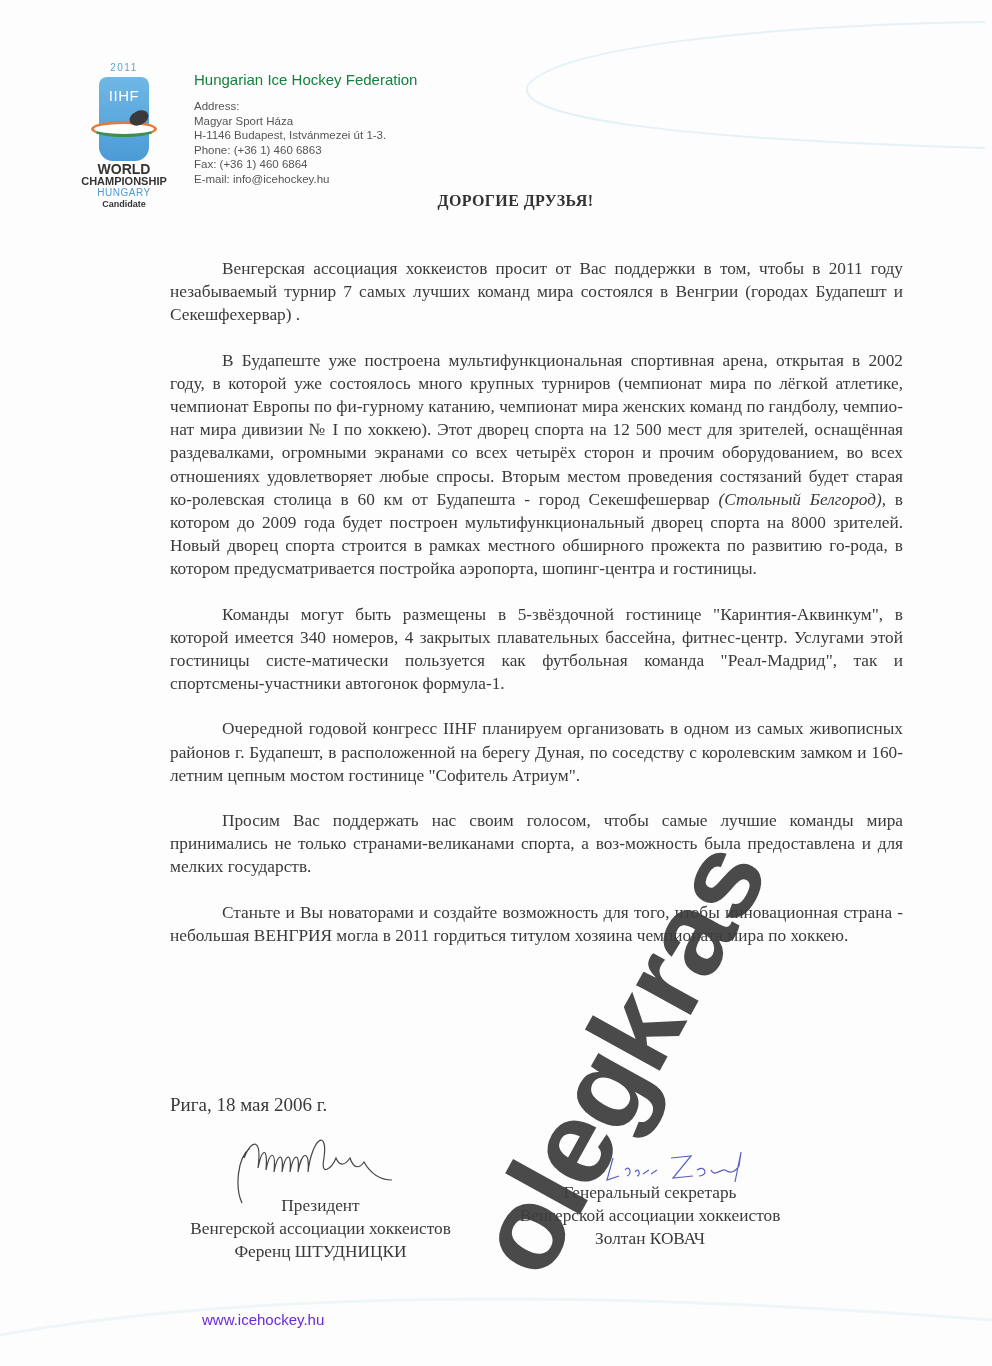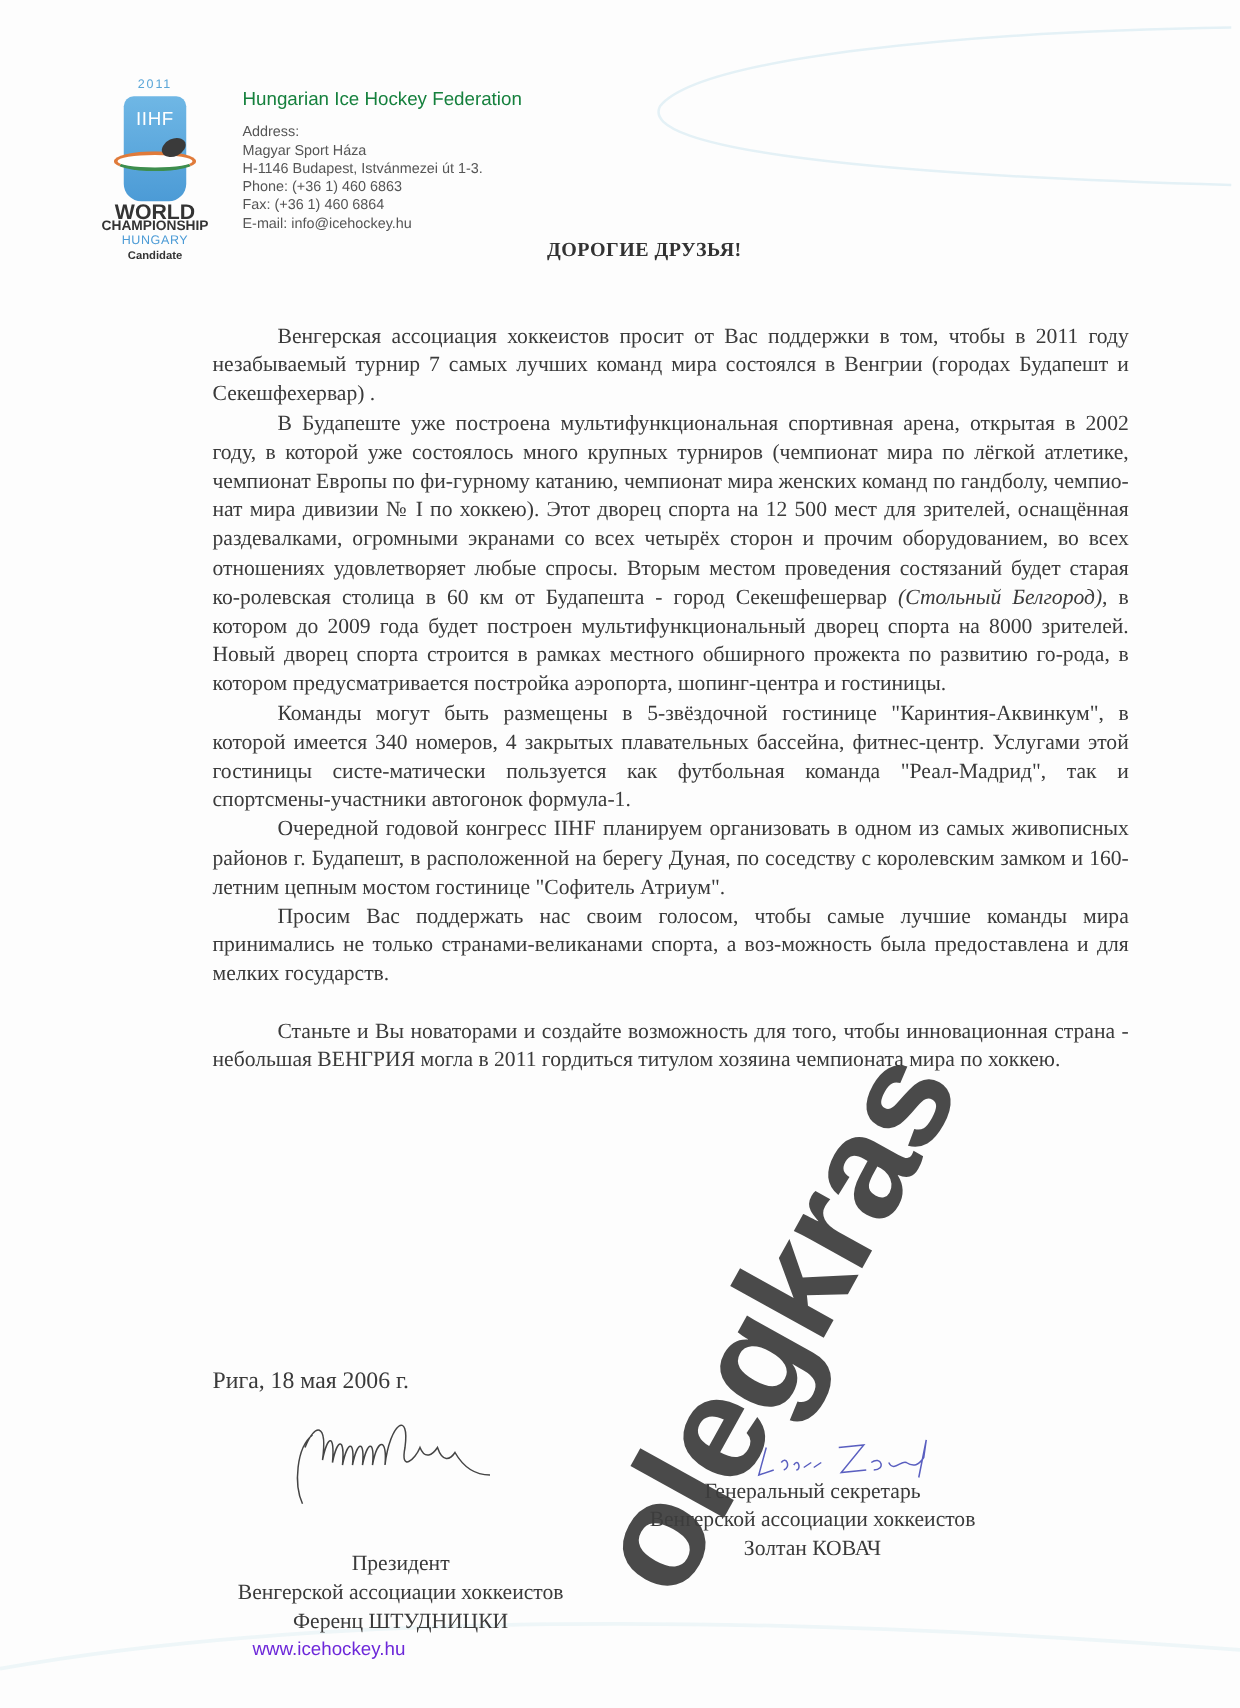--- a/index.html
+++ b/index.html
@@ -8,42 +8,42 @@
 
     .swoosh { position: absolute; left: 0; top: 0; pointer-events: none; }
 
     
     .logo { position: absolute; left: 72px; top: 60px; width: 104px; text-align: center; font-family: "Liberation Sans", sans-serif; }
     .logo-year { color: #5aa6d8; font-size: 10px; letter-spacing: 1.5px; line-height: 16px; }
     .logo-shield { position: relative; width: 50px; height: 84px; margin: 1px auto 0; background: linear-gradient(#6fb7e5, #4c9bd6); border-radius: 8px 8px 14px 14px; }
     .logo-iihf { position: absolute; top: 10px; left: 0; width: 100%; color: #fff; font-weight: normal; font-size: 15px; letter-spacing: 0.5px; }
     .logo-ring { position: absolute; left: -8px; top: 44px; width: 66px; height: 16px; border-radius: 50%; border: 3px solid #e07b3b; border-bottom-color: #3e8e4e; background: #fff; }
     .logo-puck { position: absolute; left: 30px; top: 34px; width: 20px; height: 14px; border-radius: 50%; background: #3a3a3a; transform: rotate(-25deg); }
-    .logo-world { font-size: 17px; font-weight: bold; color: #333; line-height: 11px; margin-top: 3px; text-align: center; }
+    .logo-world { font-size: 14px; font-weight: bold; color: #333; line-height: 11px; margin-top: 3px; text-align: center; }
     .logo-champ { font-size: 11px; font-weight: bold; color: #333; line-height: 12px; }
     .logo-hungary { font-size: 10px; color: #4c9bd6; line-height: 11px; letter-spacing: 0.5px; }
     .logo-cand { font-size: 9px; color: #333; line-height: 12px; font-weight: bold; }
 
     
     .letterhead { position: absolute; left: 194px; top: 71px; font-family: "Liberation Sans", sans-serif; color: #555; }
     .org-name { font-size: 15px; line-height: 18px; color: #15803d; margin-bottom: 10px; }
     .addr-line { font-size: 11.5px; line-height: 14.6px; }
 
     .title { position: absolute; left: 0; width: 100%; top: 192px; text-align: center; font-weight: bold; font-size: 16px; letter-spacing: 0.4px; color: #333; padding-left: 39px; }
 
     .body { position: absolute; left: 170px; width: 733px; top: 257px; font-size: 17.3px; line-height: 23.2px; }
     .para { text-align: justify; text-indent: 52px; }
-    .gap-lg { }
+    .gap-lg { margin-top: 22px; }
     .gap-md { margin-top: 22px; }
     .italic { font-style: italic; }
 
     .date { position: absolute; left: 170px; top: 1094px; font-size: 19px; }
 
     .sig-block { position: absolute; text-align: center; font-size: 17.3px; line-height: 23.2px; }
-    .sig-left { left: 168px; top: 1239px; width: 305px; }
+    .sig-left { left: 168px; top: 1194px; width: 305px; }
     .sig-right { left: 498px; top: 1181px; width: 304px; }
 
     .signature { position: absolute; pointer-events: none; }
 
     .footer-url { position: absolute; left: 202px; top: 1311px; font-family: "Liberation Sans", sans-serif; font-size: 15px; color: #6d28d9; }
 
     .watermark { position: absolute; left: 620px; top: 1050px; font-family: "Liberation Sans", sans-serif; font-weight: bold; font-size: 118px; color: #3d3d3d; transform: rotate(-61deg); transform-origin: center; opacity: 0.93; white-space: nowrap; letter-spacing: -2px; width: 560px; margin-left: -280px; margin-top: -60px; text-align: center; }
   </style>
 </head>
 <body>

